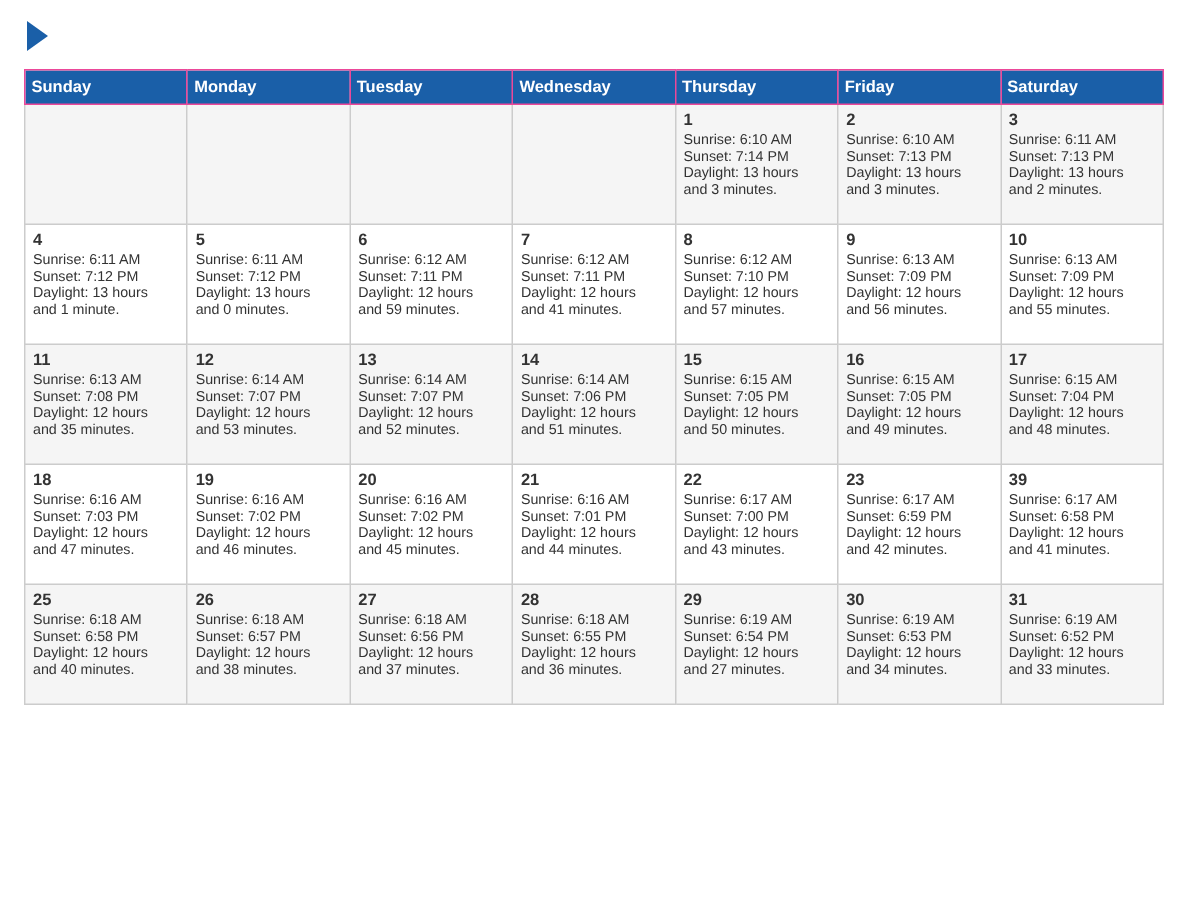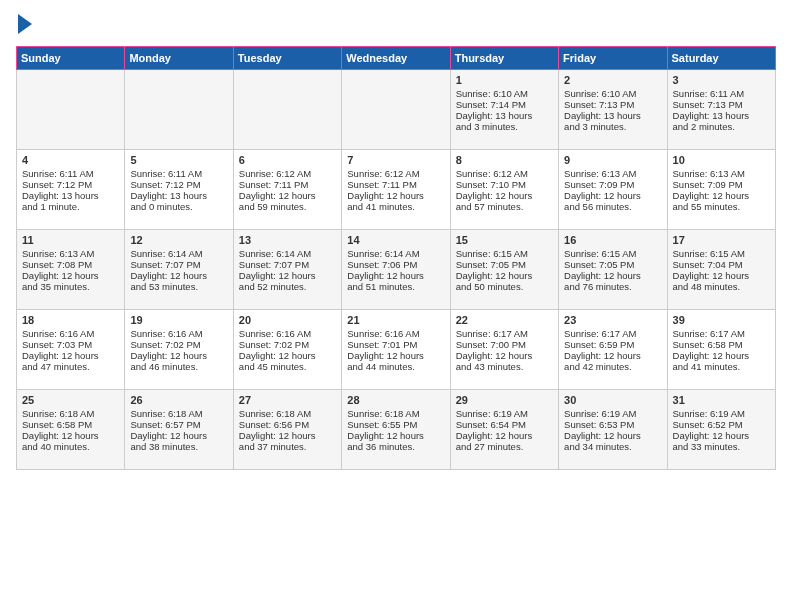--- a/index.html
+++ b/index.html
@@ -240,21 +240,21 @@
           <div>Sunrise: 6:15 AM</div>
           <div>Sunset: 7:05 PM</div>
           <div>Daylight: 12 hours</div>
           <div>and 50 minutes.</div>
         </td>
         <td>
           <span class="day-num">16</span>
           <div>Sunrise: 6:15 AM</div>
           <div>Sunset: 7:05 PM</div>
           <div>Daylight: 12 hours</div>
-          <div>and 76 minutes.</div>
+          <div>and 49 minutes.</div>
         </td>
         <td>
           <span class="day-num">17</span>
           <div>Sunrise: 6:15 AM</div>
           <div>Sunset: 7:04 PM</div>
           <div>Daylight: 12 hours</div>
           <div>and 48 minutes.</div>
         </td>
       </tr>
       <tr>

